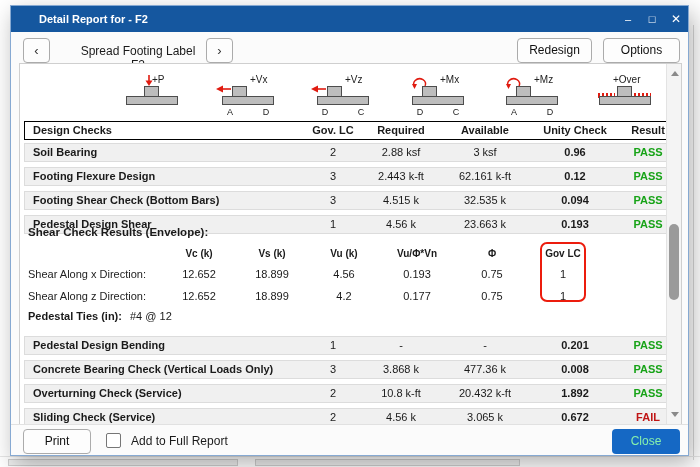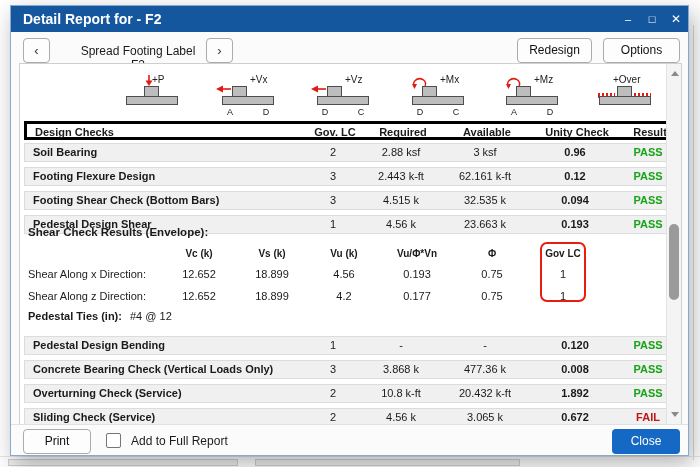--- a/index.html
+++ b/index.html
@@ -10,21 +10,21 @@
   .bg-frag { position:absolute; background:#efefef; border:1px solid #cfcfcf; }
   .bg-line { position:absolute; background:#d8d8d8; }
 
   
   .dialog { position:absolute; left:10px; top:5px; width:679px; height:451px;
     background:#fbfbfb; border:1px solid #86a9d2;
     box-shadow:4px 8px 22px rgba(0,0,0,.30); }
 
   .titlebar { position:absolute; left:0; top:0; right:0; height:26px; background:#15579f;
     color:#fff; display:flex; align-items:center; }
-  .titlebar .title { font-size:14px; font-weight:bold; padding-left:12px; }
+  .titlebar .title { font-size:11px; font-weight:bold; padding-left:28px; }
   .win-controls { margin-left:auto; display:flex; height:100%; }
   .win-btn { width:24px; height:100%; display:flex; align-items:center; justify-content:center;
     color:#fff; font-size:11px; cursor:default; }
 
   
   .btn { position:absolute; background:#fdfdfd; border:1px solid #ababab; border-radius:4px;
     font-size:12px; color:#111; text-align:center; line-height:23px; height:25px; cursor:default; }
   .nav-btn { width:27px; top:32px; font-size:13px; color:#333; }
   .nav-label { position:absolute; top:38px; left:62px; width:130px; text-align:center; font-size:12px; }
 
@@ -39,21 +39,21 @@
   .ped-c { left:32px; } .ped-l { left:24px; }
   .licon .ilabel { position:absolute; top:0; font-size:10px; color:#222; }
   .corner { position:absolute; top:33px; width:12px; text-align:center; font-size:9px; color:#222; }
   .corner.cl { left:16px; } .corner.cr { left:52px; }
   .arr { position:absolute; }
   .over-strip { position:absolute; top:19px; width:17px; height:5px;
     background:repeating-linear-gradient(90deg,#e01b10 0 1.6px, transparent 1.6px 4px); }
 
   
   .thead { position:absolute; left:4px; top:57px; width:646px; height:19px;
-    background:#fff; border:3px solid #000000; font-size:11px; font-weight:bold; }
+    background:#fff; border:1px solid #000000; font-size:11px; font-weight:bold; }
   .trow { position:absolute; left:4px; width:646px; height:19px;
     background:#f0f0f0; border:1px solid #dcdcdc; font-size:11px; }
   .cell { position:absolute; top:2px; text-align:center; white-space:nowrap; }
   .lblc { left:8px; text-align:left; font-weight:bold; }
   .c-gov   { left:278px; width:60px; }
   .c-req   { left:326px; width:100px; }
   .c-avail { left:410px; width:100px; }
   .c-unity { left:510px; width:80px; font-weight:bold; }
   .c-res   { left:601px; width:44px; font-weight:bold; }
 
@@ -76,21 +76,21 @@
   .sb-down { bottom:7px; border-top:5px solid #8a8a8a; }
   .sb-thumb { position:absolute; left:2px; top:160px; width:10px; height:76px; background:#9a9a9a; border-radius:5px; }
 
   
   .footer { position:absolute; left:0; right:0; bottom:0; height:31px; border-top:1px solid #e1e1e1; background:#fbfbfb; }
   .btn-print { left:12px; top:423px; width:68px; }
   .chkbox { position:absolute; left:95px; top:427px; width:15px; height:15px; background:#fff;
     border:1px solid #767676; border-radius:2px; }
   .chk-label { position:absolute; left:120px; top:428px; font-size:12px;text-align:center; }
   .btn-close { position:absolute; right:8px; top:423px; width:68px; height:25px; background:#1568c4;
-    color:#ffffff; border:none; border-radius:4px; font-size:12px; line-height:25px; text-align:center; cursor:default; }
+    color:#86efac; border:none; border-radius:4px; font-size:12px; line-height:25px; text-align:center; cursor:default; }
 
   svg { display:block; }
 </style>
 </head>
 <body>
 
 <div class="bg-frag" style="left:8px; top:459px; width:230px; height:7px;"></div>
 <div class="bg-frag" style="left:255px; top:459px; width:265px; height:7px;"></div>
 <div class="bg-line" style="left:693px; top:25px; width:1px; height:435px;"></div>
 <div class="bg-line" style="left:0; top:456px; width:700px; height:1px; background:#e6e6e6;"></div>
@@ -249,21 +249,21 @@
     <div class="red-box" style="border-color: rgb(236, 28, 13);"></div>
 
     <span class="ties-lbl">Pedestal Ties (in):</span>
     <span class="ties-val">#4 @ 12</span>
 
     <div class="trow" style="top:272px;">
       <span class="cell lblc">Pedestal Design Bending</span>
       <span class="cell c-gov">1</span>
       <span class="cell c-req">-</span>
       <span class="cell c-avail">-</span>
-      <span class="cell c-unity">0.120</span>
+      <span class="cell c-unity">0.201</span>
       <span class="cell c-res" style="color: rgb(23, 163, 23);">PASS</span>
     </div>
     <div class="trow" style="top:296px;">
       <span class="cell lblc">Concrete Bearing Check (Vertical Loads Only)</span>
       <span class="cell c-gov">3</span>
       <span class="cell c-req">3.868 k</span>
       <span class="cell c-avail">477.36 k</span>
       <span class="cell c-unity">0.008</span>
       <span class="cell c-res" style="color: rgb(23, 163, 23);">PASS</span>
     </div>

